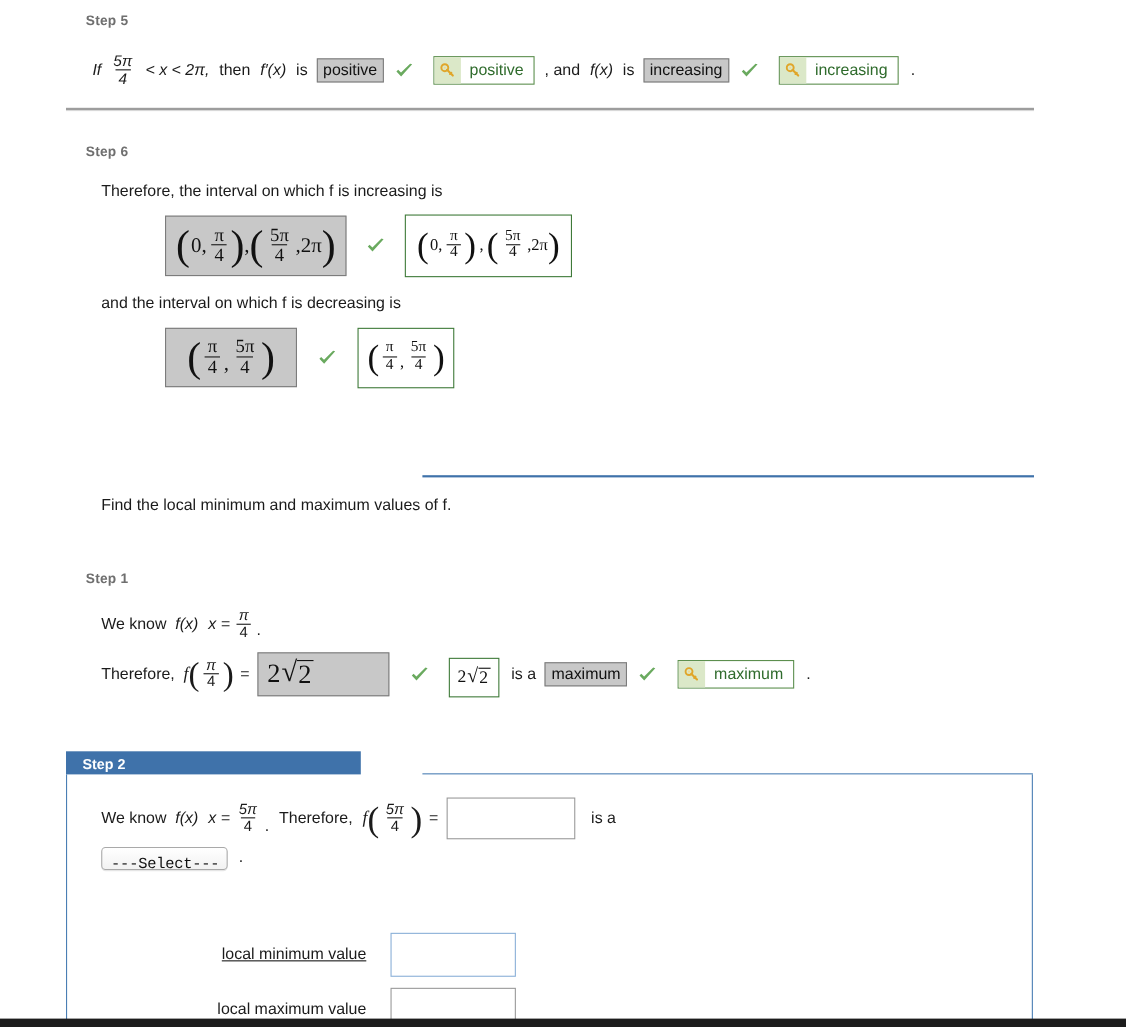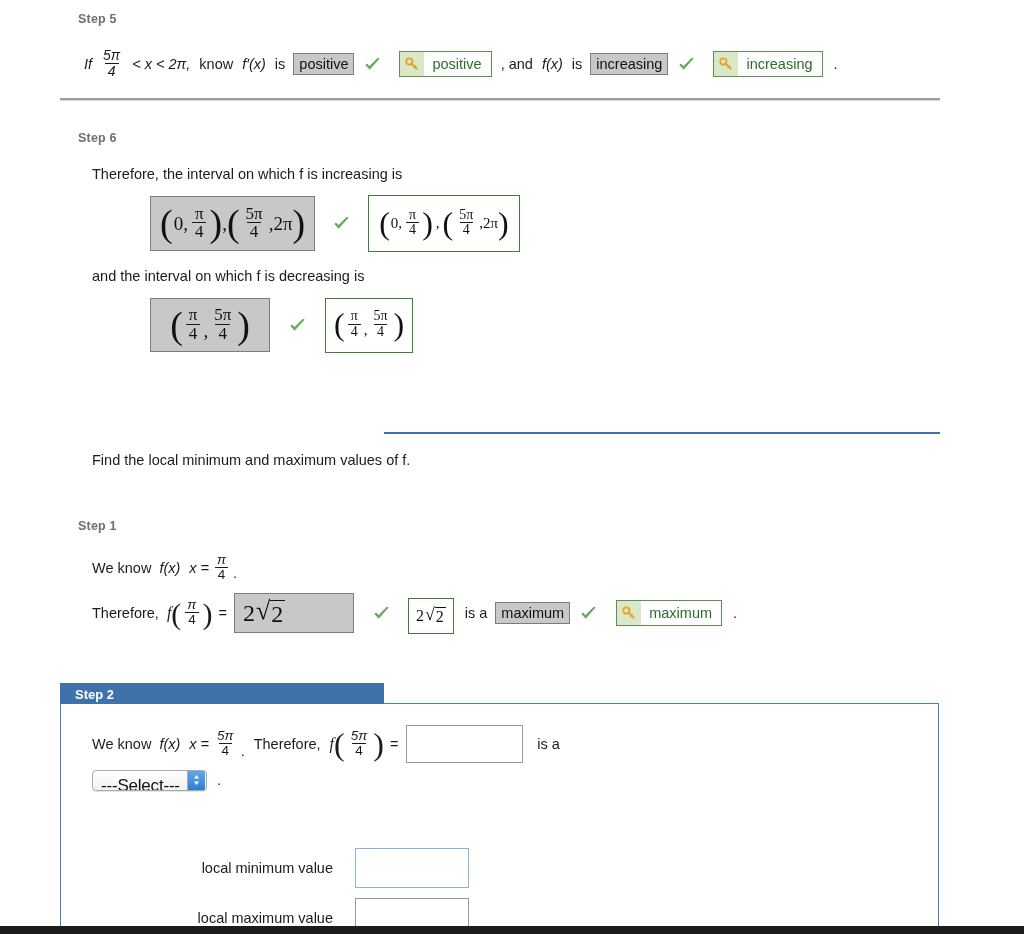--- a/index.html
+++ b/index.html
@@ -157,27 +157,28 @@
     align-items: stretch;
     height: 21px;
     border: 1px solid #a9a9a9;
     border-radius: 4px;
     background: linear-gradient(to bottom,#ffffff 0%,#f2f2f2 100%);
     box-sizing: border-box;
     overflow: hidden;
     box-shadow: 0 1px 0 rgba(0,0,0,.10);
   }
   .sel .sel-text {
-    font-size: 17px;
+    font-size: 14px;
     color: #111;
     display: flex;
     align-items: center;
     padding: 12px 7px 0 8px;
     white-space: nowrap;
     letter-spacing: -.2px;
+    font-family: Liberation Mono, monospace;
   }
   .sel .sel-arrow {
     width: 17px;
     background: linear-gradient(to bottom,#62a8e8 0%,#2f7fd0 100%);
     display: flex;
     align-items: center;
     justify-content: center;
     border-left: 1px solid #a9a9a9;
   }
 
@@ -194,21 +195,21 @@
   <div class="abs row" style="left:84px; top:46px; height:36px;">
 
     <span class="txt ital">If</span>
 
     <span class="frac" style="margin-left:8px; font-size:14px;">
       <span class="num ital">5π</span>
       <span class="den ital">4</span>
     </span>
 
     <span class="txt ital" style="margin-left:6px;">&lt; x &lt; 2π,</span>
-    <span class="txt" style="margin-left:9px;">know</span>
+    <span class="txt" style="margin-left:9px;">then</span>
     <span class="txt ital" style="margin-left:9px;">f′(x)</span>
     <span class="txt" style="margin-left:9px;">is</span>
 
     <span class="gray-box word" style="margin-left:8px; height:22px;">positive</span>
 
     <span class="check" style="margin-left:9px;">
       <svg viewBox="0 0 20 20" width="19" height="19" aria-hidden="true">
         <path d="M2.5 10.6 L7 15.4 L17.6 3.6 L15.6 3.0 L6.9 11.6 L4.2 8.9 Z" fill="#6aaa5f"></path>
       </svg>
     </span>
@@ -428,21 +429,21 @@
           <path d="M7.3 7.4 L13.3 13.4" stroke="#e0a62a" stroke-width="2.2" stroke-linecap="round"></path>
           <path d="M10.4 11.8 L11.8 10.4" stroke="#e0a62a" stroke-width="2" stroke-linecap="round"></path>
         </svg>
       </span>
       <span class="keyword">maximum</span>
     </span>
 
     <span class="txt" style="margin-left:11px;">.</span>
   </div>
 
-  <div class="panel-tab" style="left:60px; top:683px; width:324px; height:22px;">Step 2</div>
+  <div class="panel-tab" style="left:60px; top:683px; width:268px; height:22px;">Step 2</div>
   <div class="panel-topline" style="left:384px; top:703px; width:555px;"></div>
   <div class="panel" style="left:60px; top:704px; width:879px; height:226px;"></div>
 
   <div class="abs row" style="left:92px; top:724px; height:40px;">
     <span class="txt">We know</span>
     <span class="txt ital" style="margin-left:8px;">f(x)</span>
     <span class="txt ital" style="margin-left:9px;">x =</span>
     <span class="frac" style="margin-left:5px; font-size:13.5px;">
       <span class="num ital">5π</span>
       <span class="den">4</span>
@@ -475,21 +476,21 @@
         <svg viewBox="0 0 10 16" width="9" height="14" aria-hidden="true">
           <path d="M5 2.2 L8 6.2 L2 6.2 Z" fill="#ffffff"></path>
           <path d="M5 13.8 L8 9.8 L2 9.8 Z" fill="#ffffff"></path>
         </svg>
       </span>
     </span>
     <span class="txt" style="margin-left:10px;">.</span>
   </div>
 
 
-  <div class="abs row" style="left:155px; top:848px; height:40px;">
+  <div class="abs row" style="left:155px; top:848px; height:40px;text-decoration:underline;">
     <span class="txt" style="width:178px; text-align:right;">local minimum value</span>
     <input class="input-blank focused" type="text" style="margin-left: 22px; width: 114px; height: 40px; font-size: 15px; padding: 0px 6px;" value="">
   </div>
 
   <div class="abs row" style="left:155px; top:898px; height:40px;">
     <span class="txt" style="width:178px; text-align:right;">local maximum value</span>
     <input class="input-blank" type="text" style="margin-left: 22px; width: 114px; height: 40px; font-size: 15px; padding: 0px 6px;" value="">
   </div>
 
   <div class="bottom-strip" style="top:926px;"></div>

